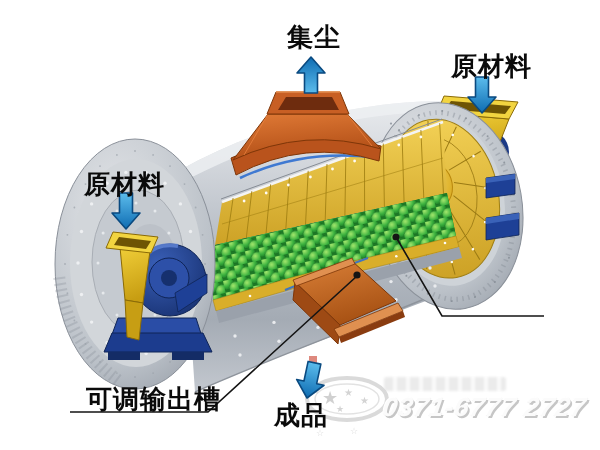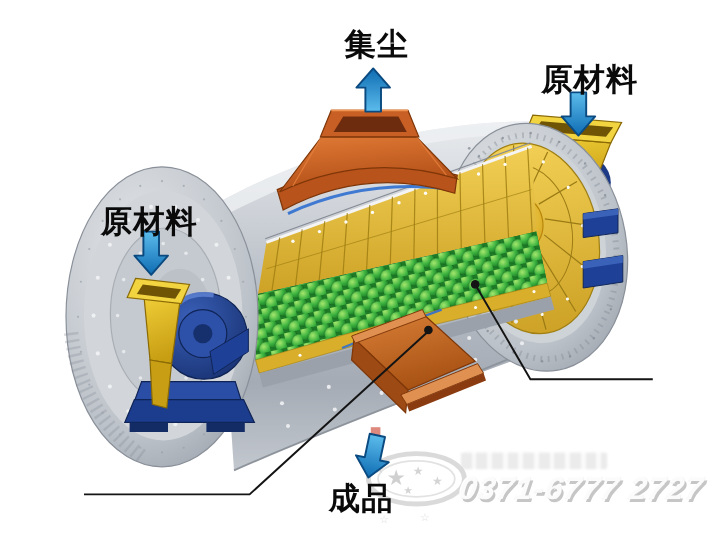--- a/index.html
+++ b/index.html
@@ -339,18 +339,19 @@
     <use href="#arrowShape" transform="translate(311,57) rotate(180)"></use>
     <use href="#arrowShape" transform="translate(482,113)"></use>
     <use href="#arrowShape" transform="translate(126,229)"></use>
     <use href="#arrowShape" transform="translate(307,398) rotate(12)"></use>
   </g>
 </svg>
 
 <div class="lbl" id="lbl-dust">集尘</div>
 <div class="lbl" id="lbl-raw-top">原材料</div>
 <div class="lbl" id="lbl-raw-left">原材料</div>
+<div class="lbl" id="lbl-chute">可调输出槽</div>
 <div class="lbl" id="lbl-product">成品</div>
 
 <div id="wm-cn"></div>
 <div id="wm-phone">0371-6777 2727</div>
 
 </div>
 
 </body></html>

